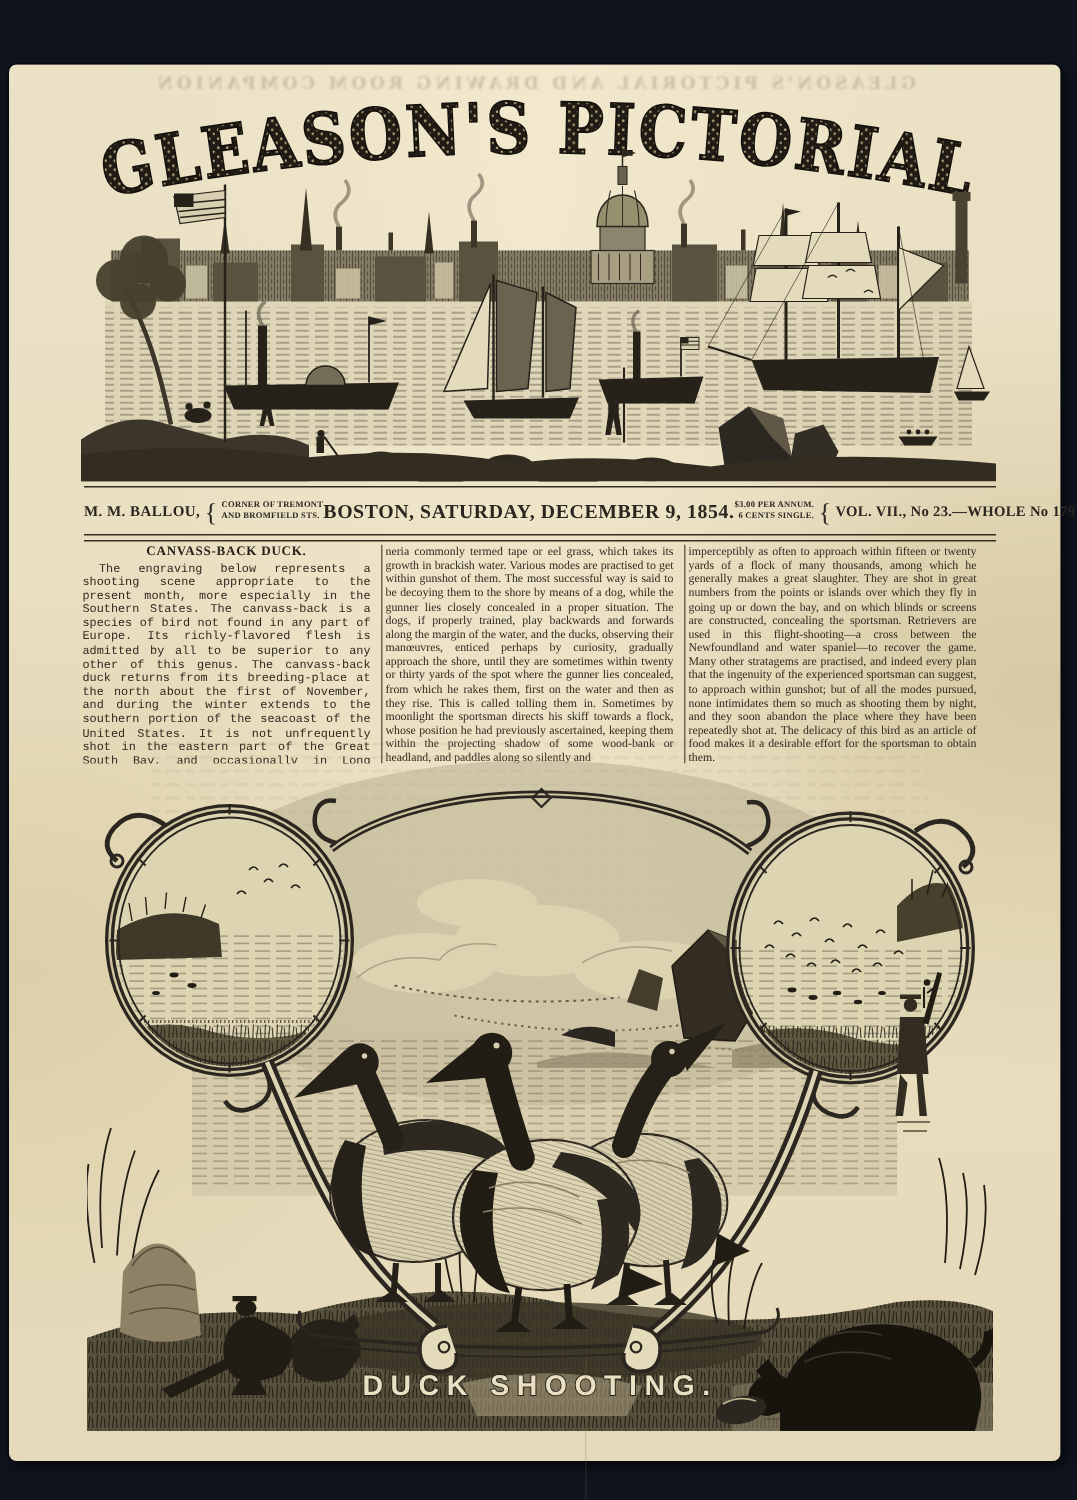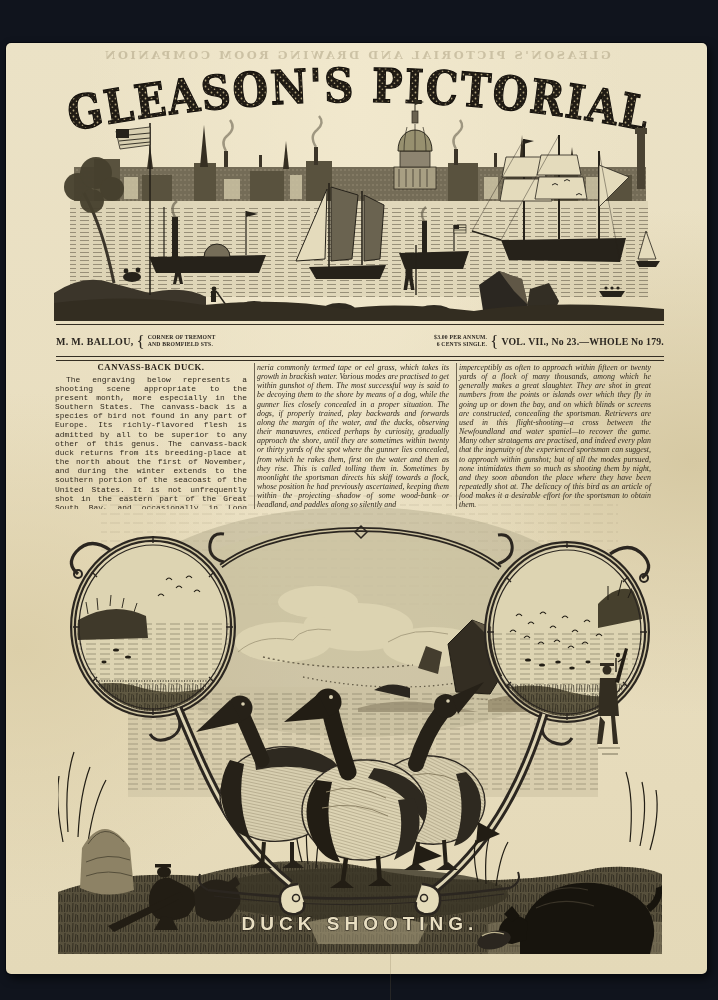--- a/index.html
+++ b/index.html
@@ -40,21 +40,21 @@
   .tiny-block.right{text-align:right;}
   .issue-date{font-weight:bold;font-size:13.2px;letter-spacing:.4px;white-space:nowrap;}
   .volume{font-weight:bold;font-size:9.8px;letter-spacing:.2px;white-space:nowrap;}
   .rule-double{position:absolute;left:50px;top:313px;width:608px;height:3px;
     border-top:1.3px solid #342e23;border-bottom:1.3px solid #342e23;}
   .columns{
     position:absolute;left:49px;top:320px;width:610px;height:146px;
     display:flex;overflow:hidden;color:#30291f;
   }
   .col{width:192px;font-size:7.9px;line-height:9.15px;text-align:justify;}
-  .col + .col{border-left:1px solid #6e6452;padding-left:2px;margin-left:7px;font-style:italic;}
+  .col + .col{border-left:1px solid #6e6452;padding-left:2px;margin-left:7px;}
   .article-title{text-align:center;font-weight:bold;font-size:8.7px;letter-spacing:.5px;
     margin:0 0 2.5px 0;color:#251f17;}
   .col p{margin:0;}
   .col p.lead{text-indent:11px;font-family:Liberation Mono, monospace;}
   .engraving-svg{position:absolute;left:52px;top:449px;}
   .crease{position:absolute;left:384px;top:862px;width:1px;height:105px;background:rgba(120,104,72,.22);}
 </style>
 </head>
 <body>
 
@@ -259,20 +259,21 @@
 
   <div class="dateline">
     <div class="dl-left">
       <span class="publisher">M. M. BALLOU,</span>
       <span class="brace">{</span>
       <span class="tiny-block">
         <span>CORNER OF TREMONT</span><br>
         <span>AND BROMFIELD STS.</span>
       </span>
     </div>
+    <div class="issue-date">BOSTON, SATURDAY, DECEMBER 9, 1854.</div>
     <div class="dl-right">
       <span class="tiny-block right">
         <span>$3.00 PER ANNUM.</span><br>
         <span>6 CENTS SINGLE.</span>
       </span>
       <span class="brace">{</span>
       <span class="volume">VOL. VII., No 23.—WHOLE No 179.</span>
     </div>
   </div>
 

